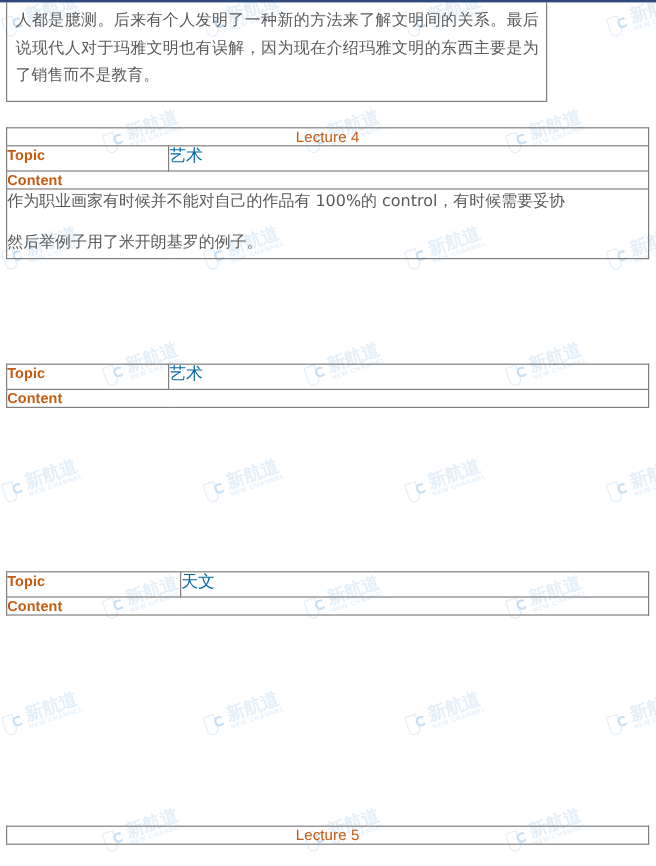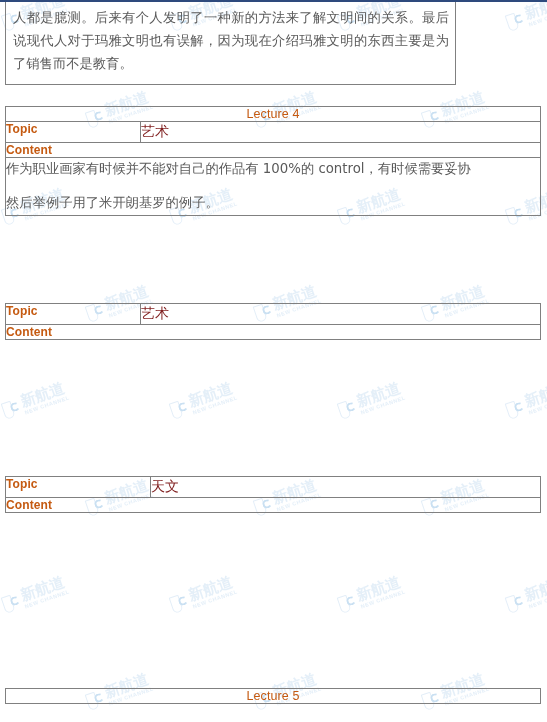--- a/index.html
+++ b/index.html
@@ -121,23 +121,23 @@
 
   .lbl {
     color: #c55a11;
     font-weight: bold;
     font-size: 12px;
     font-family: "Liberation Sans", sans-serif;
     padding: 7px 6px 7px 7px;
     letter-spacing: 0.1px;
   }
   .topic-val {
-    font-family: Liberation Sans, sans-serif;
+    font-family: Liberation Mono, monospace;
     font-size: 14px;
-    color: #7f1d1d;
+    color: #0369a1;
     padding: 6px 6px 6px 8px;
     line-height: 1.4;
   }
   .content-body {
     padding: 5px 6px 7px 6px;
   }
   .content-body p {
     margin: 0 0 0 0;
     font-family: "DejaVu Sans", "Liberation Sans", sans-serif;
     font-size: 13.3px;

